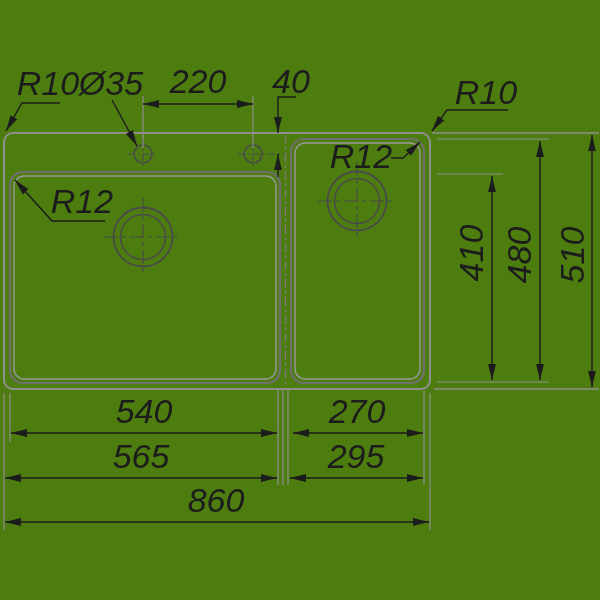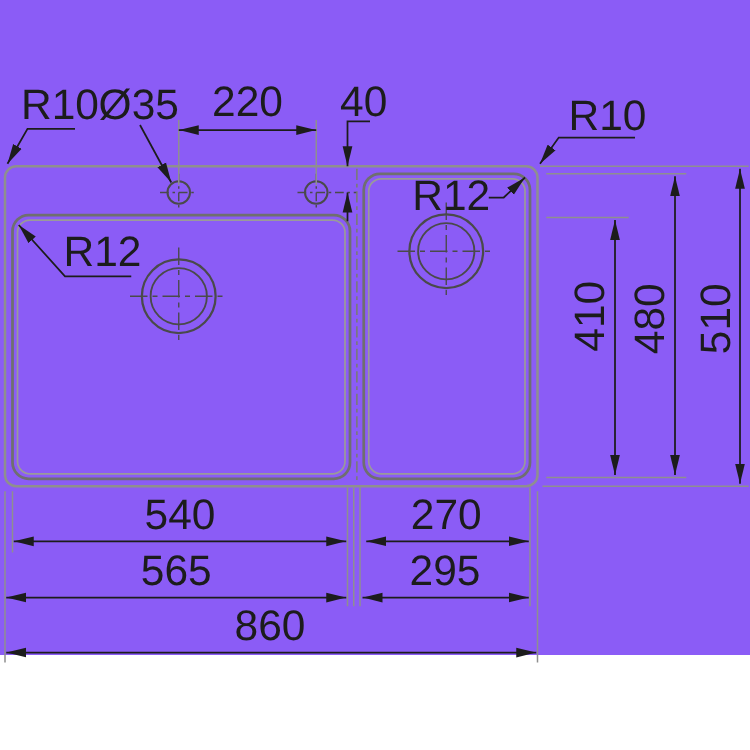--- a/index.html
+++ b/index.html
@@ -5,22 +5,23 @@
   html, body {
     margin: 0;
     padding: 0;
     width: 600px;
     height: 600px;
     background: #ffffff;
     overflow: hidden;
   }
   .drawing-wrap {
     width: 600px;
-    height: 524px;
-    background: #8b5cf6;
+    height: 600px;
+    background: #4d7c0f;
+    font-style: italic;
   }
   svg {
     display: block;
   }
   .dim-text {
     font-family: "Liberation Sans", "DejaVu Sans", sans-serif;
     font-size: 34px;
     fill: #1c1c1c;
   }
 </style>

